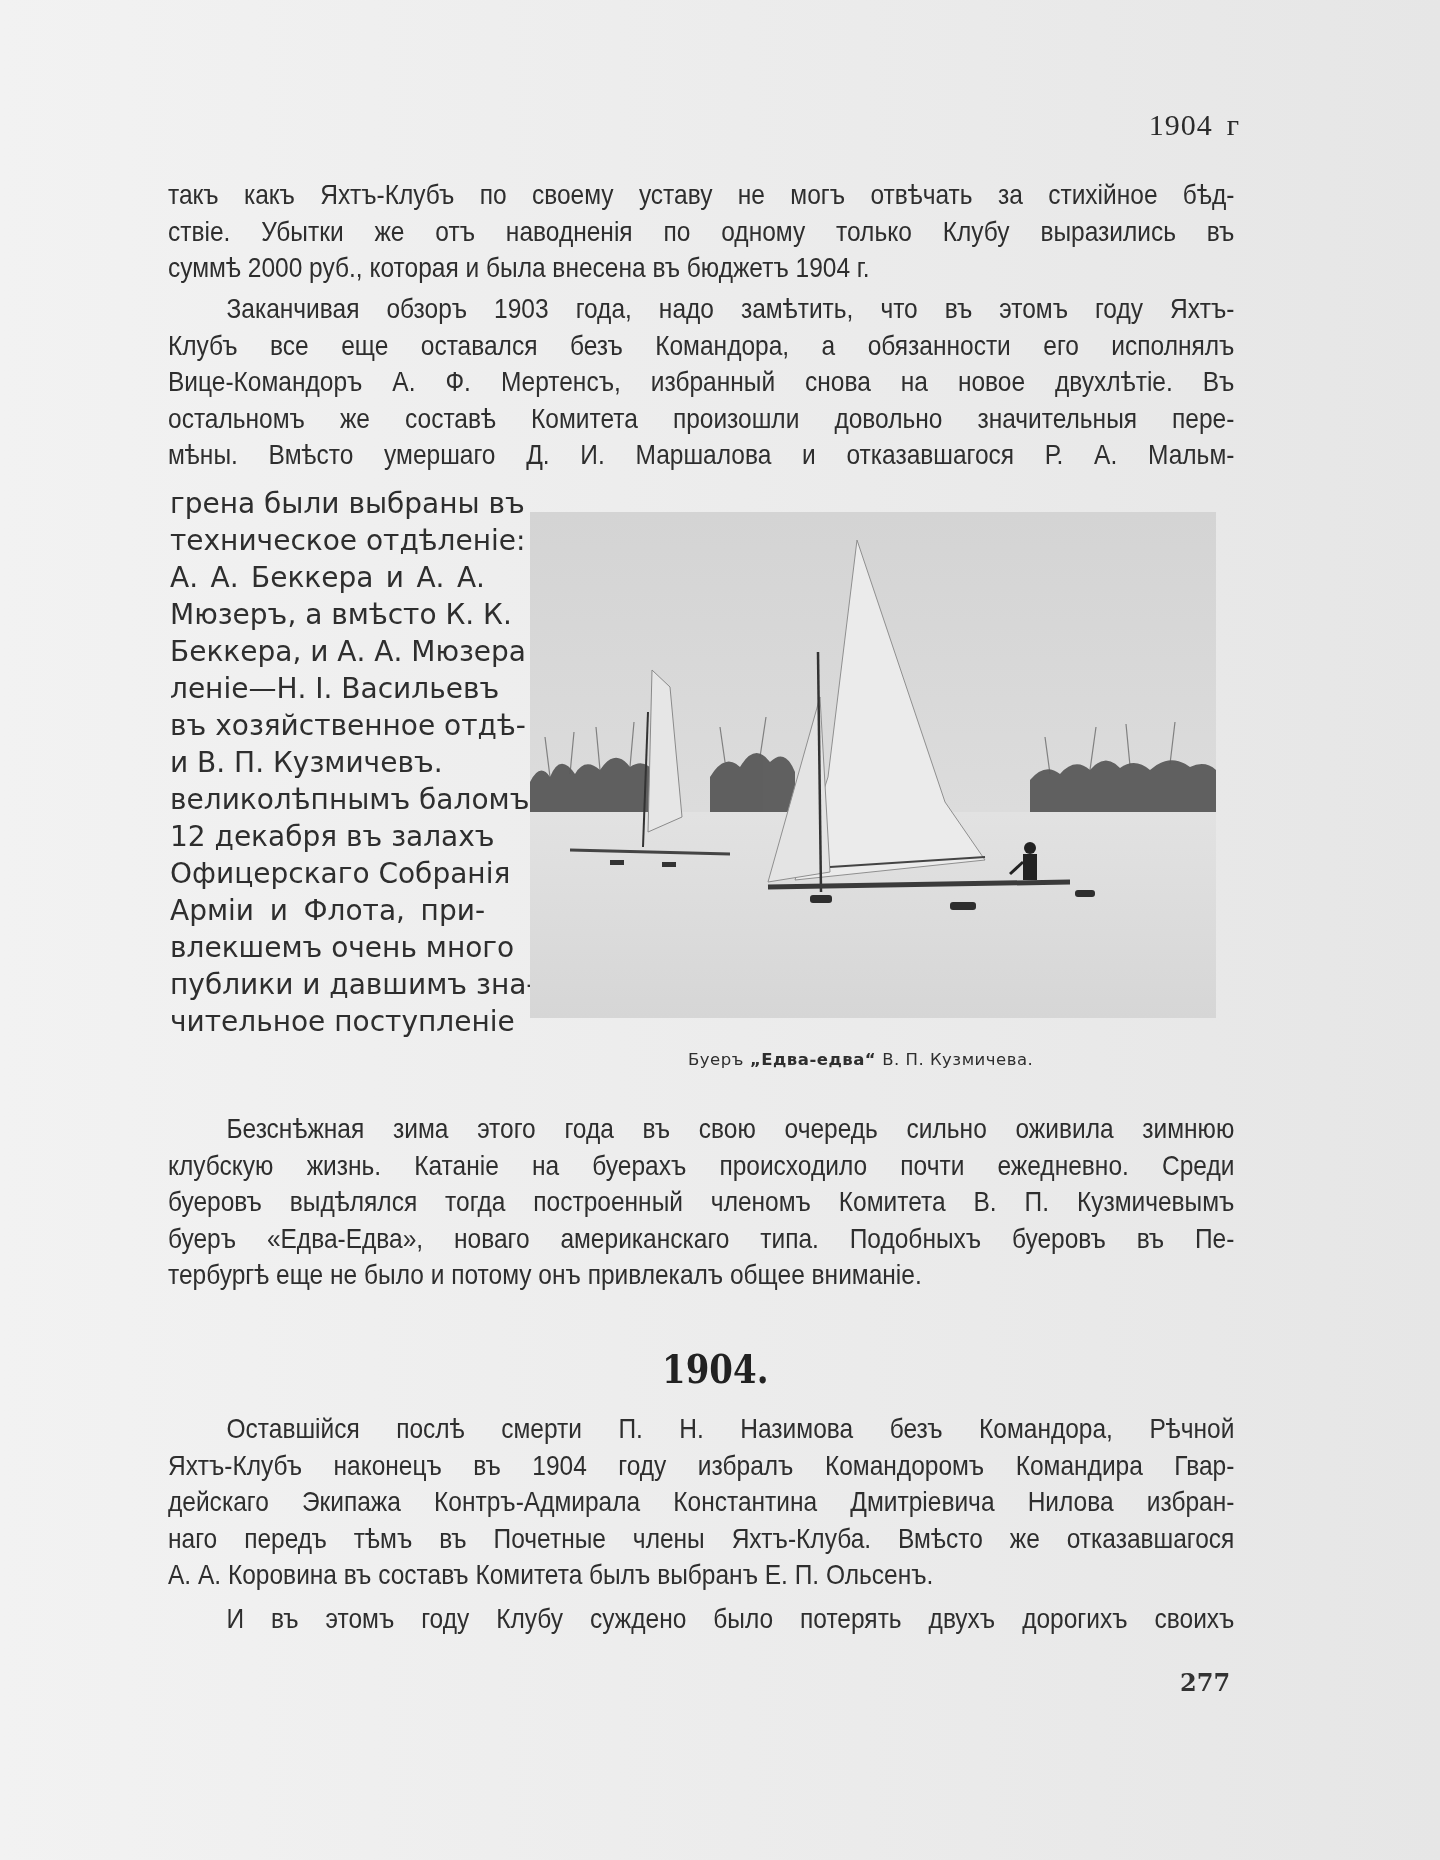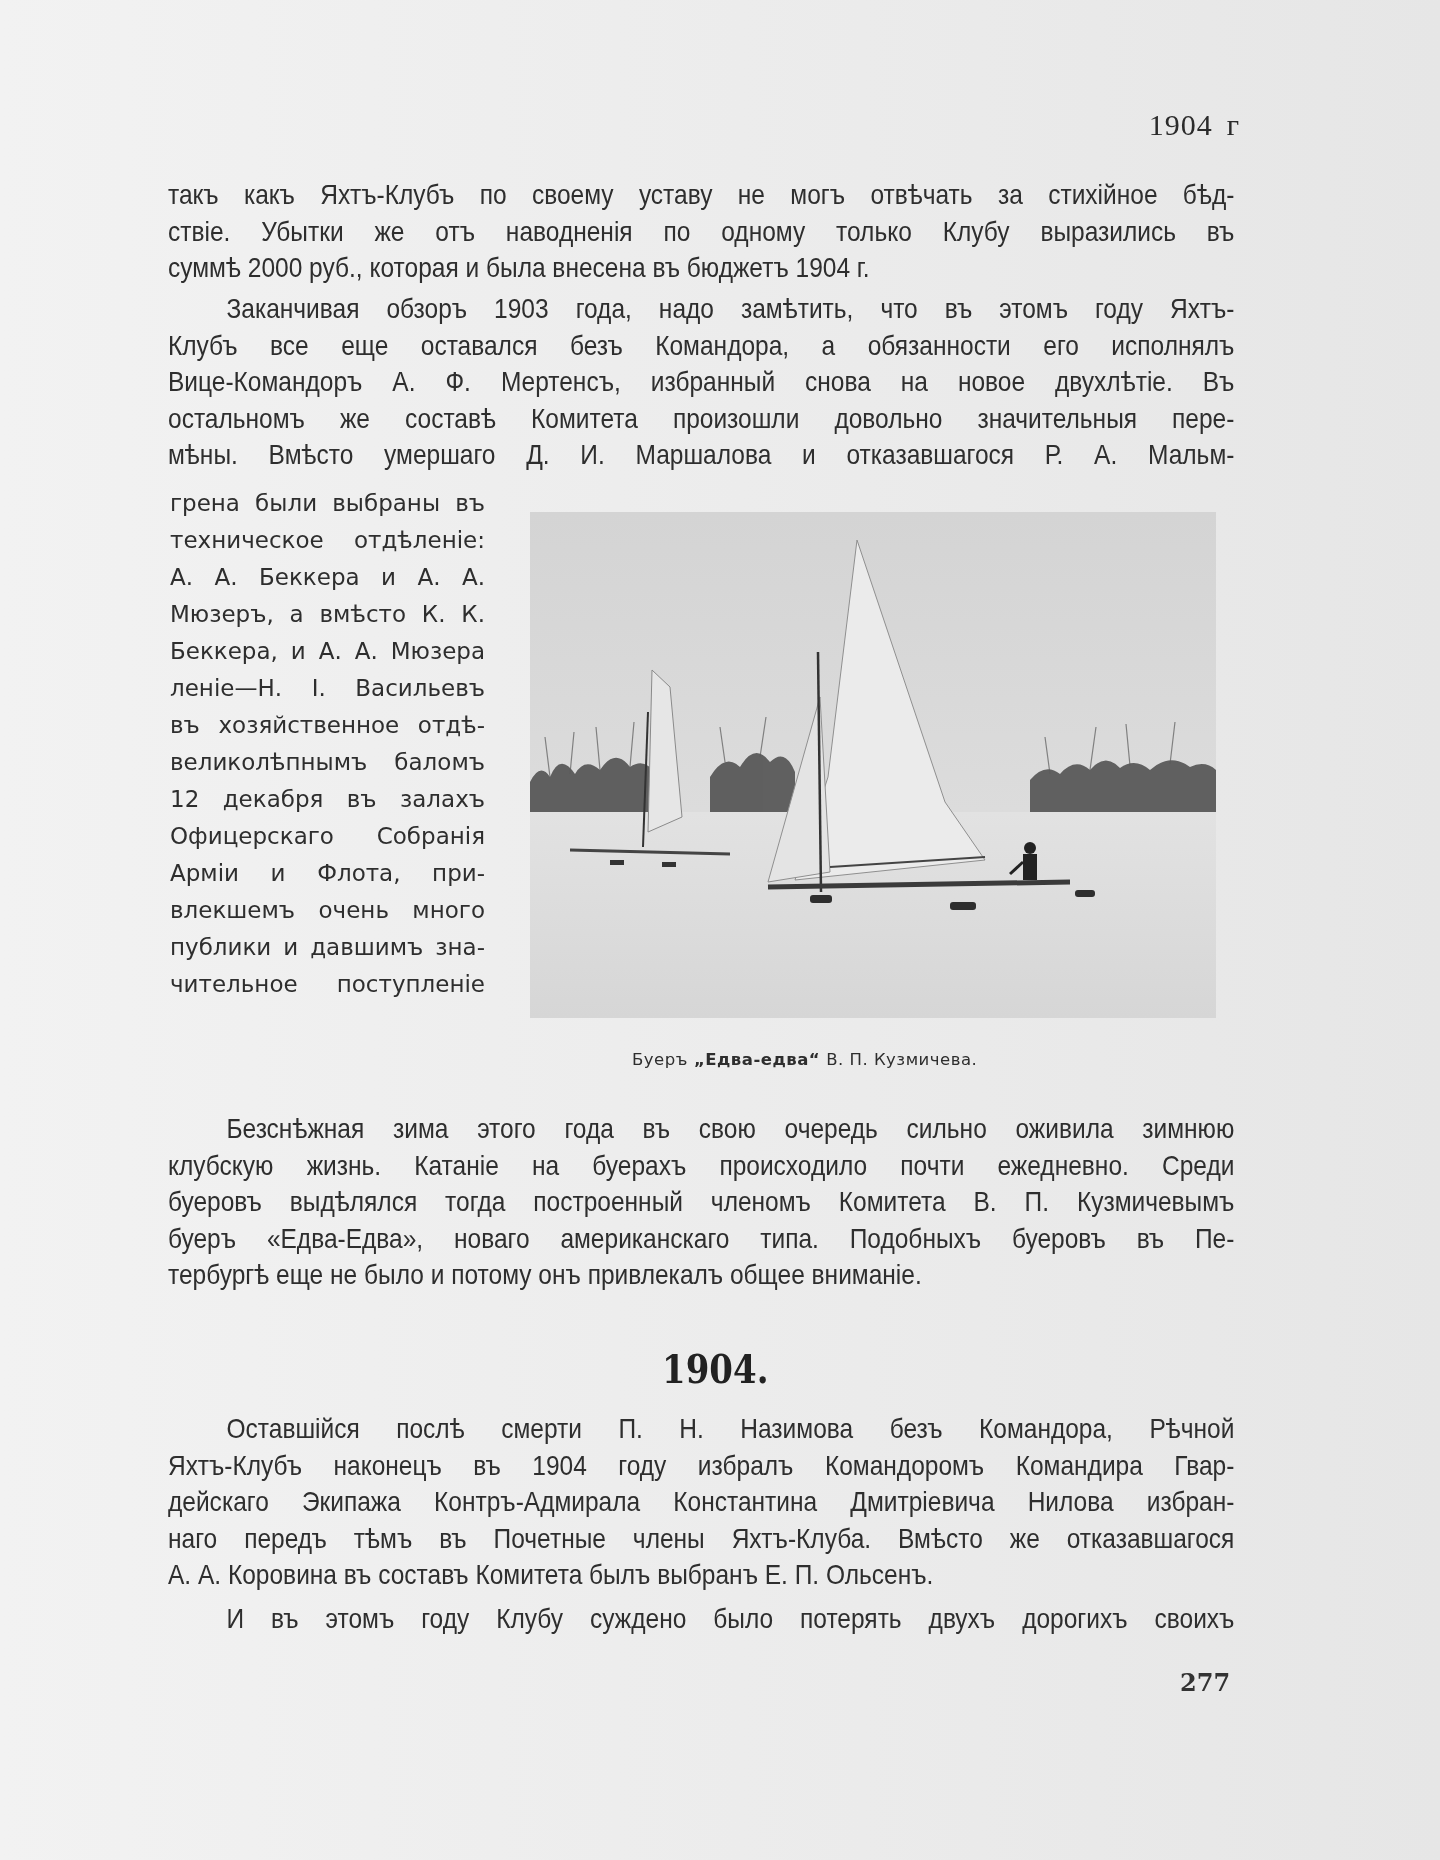--- a/index.html
+++ b/index.html
@@ -53,41 +53,41 @@
     .line.last {
       text-align-last: left;
     }
     .indent { padding-left: 68px; }
     .narrow-col {
       position: absolute;
       left: 170px;
       top: 485px;
       width: 315px;
       font-family: "DejaVu Sans", sans-serif;
-      font-size: 23px;
+      font-size: 28px;
       line-height: 37px;
       color: #2e2e2e;
     }
     .narrow-col .line {
       height: 37px;
     }
     .narrow-col .indent { padding-left: 64px; }
     .photo {
       position: absolute;
       left: 530px;
       top: 512px;
       width: 686px;
       height: 506px;
       background: #d7d7d7;
       overflow: hidden;
     }
     .photo svg { display: block; }
     .caption {
       position: absolute;
-      left: 632px;
+      left: 688px;
       top: 1050px;
       font-family: "DejaVu Sans", sans-serif;
       font-size: 16.5px;
       color: #2e2e2e;
       letter-spacing: 0.5px;
     }
     .caption .boat-name { font-weight: bold; margin: 0 6px; }
     .section-year {
       position: absolute;
       left: 662px;
@@ -133,20 +133,21 @@
   </div>
 
   <div class="narrow-col">
     <span class="line">грена были выбраны въ</span>
     <span class="line">техническое отдѣленiе:</span>
     <span class="line">А. А. Беккера и А. А.</span>
     <span class="line">Мюзеръ, а вмѣсто К. К.</span>
     <span class="line">Беккера, и А. А. Мюзера</span>
     <span class="line">ленiе—Н. I. Васильевъ</span>
     <span class="line">въ хозяйственное отдѣ-</span>
+    <span class="line last">и В. П. Кузмичевъ.</span>
     <span class="line">великолѣпнымъ баломъ</span>
     <span class="line">12 декабря въ залахъ</span>
     <span class="line">Офицерскаго Собранiя</span>
     <span class="line">Армiи и Флота, при-</span>
     <span class="line">влекшемъ очень много</span>
     <span class="line">публики и давшимъ зна-</span>
     <span class="line">чительное поступленiе</span>
   </div>
 
   <div class="photo">

